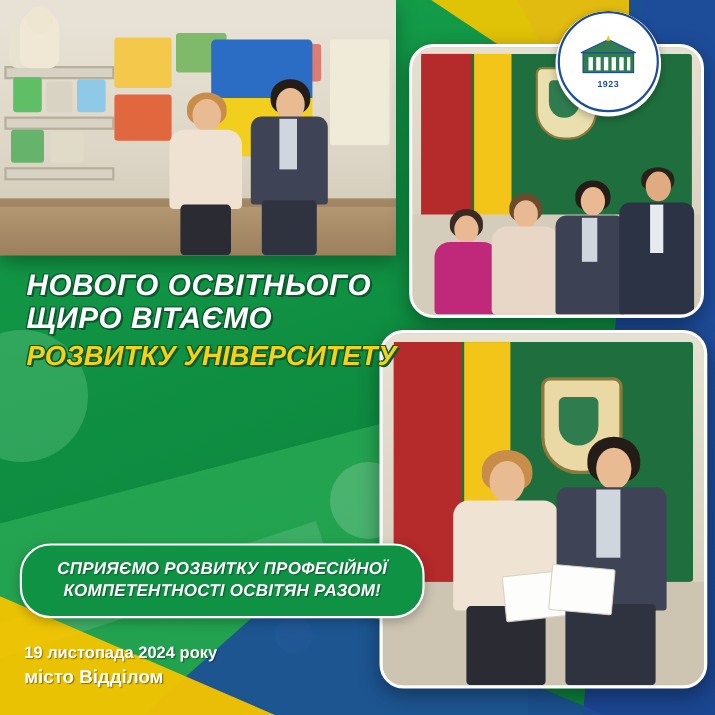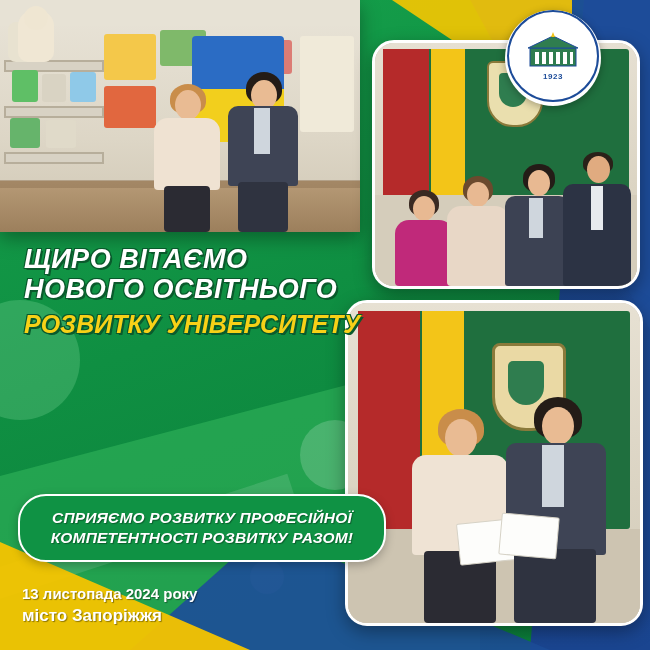--- a/index.html
+++ b/index.html
@@ -303,29 +303,29 @@
           <rect x="37" y="20" width="4" height="12"></rect>
             <rect x="44" y="20" width="3" height="12"></rect>
         </g>
         <polygon points="27,0 29,5 25,5" fill="#f3c518"></polygon>
       </svg>
       <div class="year">1923</div>
     </div>
   </div>
 
   <div class="headline">
+    <div class="hl-line">НОВОГО ОСВІТНЬОГО</div>
     <div class="hl-line">ЩИРО ВІТАЄМО</div>
-    <div class="hl-line">НОВОГО ОСВІТНЬОГО</div>
     <div class="hl-accent">РОЗВИТКУ УНІВЕРСИТЕТУ</div>
   </div>
 
 
   <div class="pill">
     <div class="pill-text">СПРИЯЄМО РОЗВИТКУ ПРОФЕСІЙНОЇ</div>
-    <div class="pill-text">КОМПЕТЕНТНОСТІ РОЗВИТКУ РАЗОМ!</div>
+    <div class="pill-text">КОМПЕТЕНТНОСТІ ОСВІТЯН РАЗОМ!</div>
   </div>
 
   <div class="footer">
-    <div class="footer-date">13 листопада 2024 року</div>
-    <div class="footer-city">місто Запоріжжя</div>
+    <div class="footer-date">19 листопада 2024 року</div>
+    <div class="footer-city">місто Відділом</div>
   </div>
 
 </div>
 
 </body></html>

